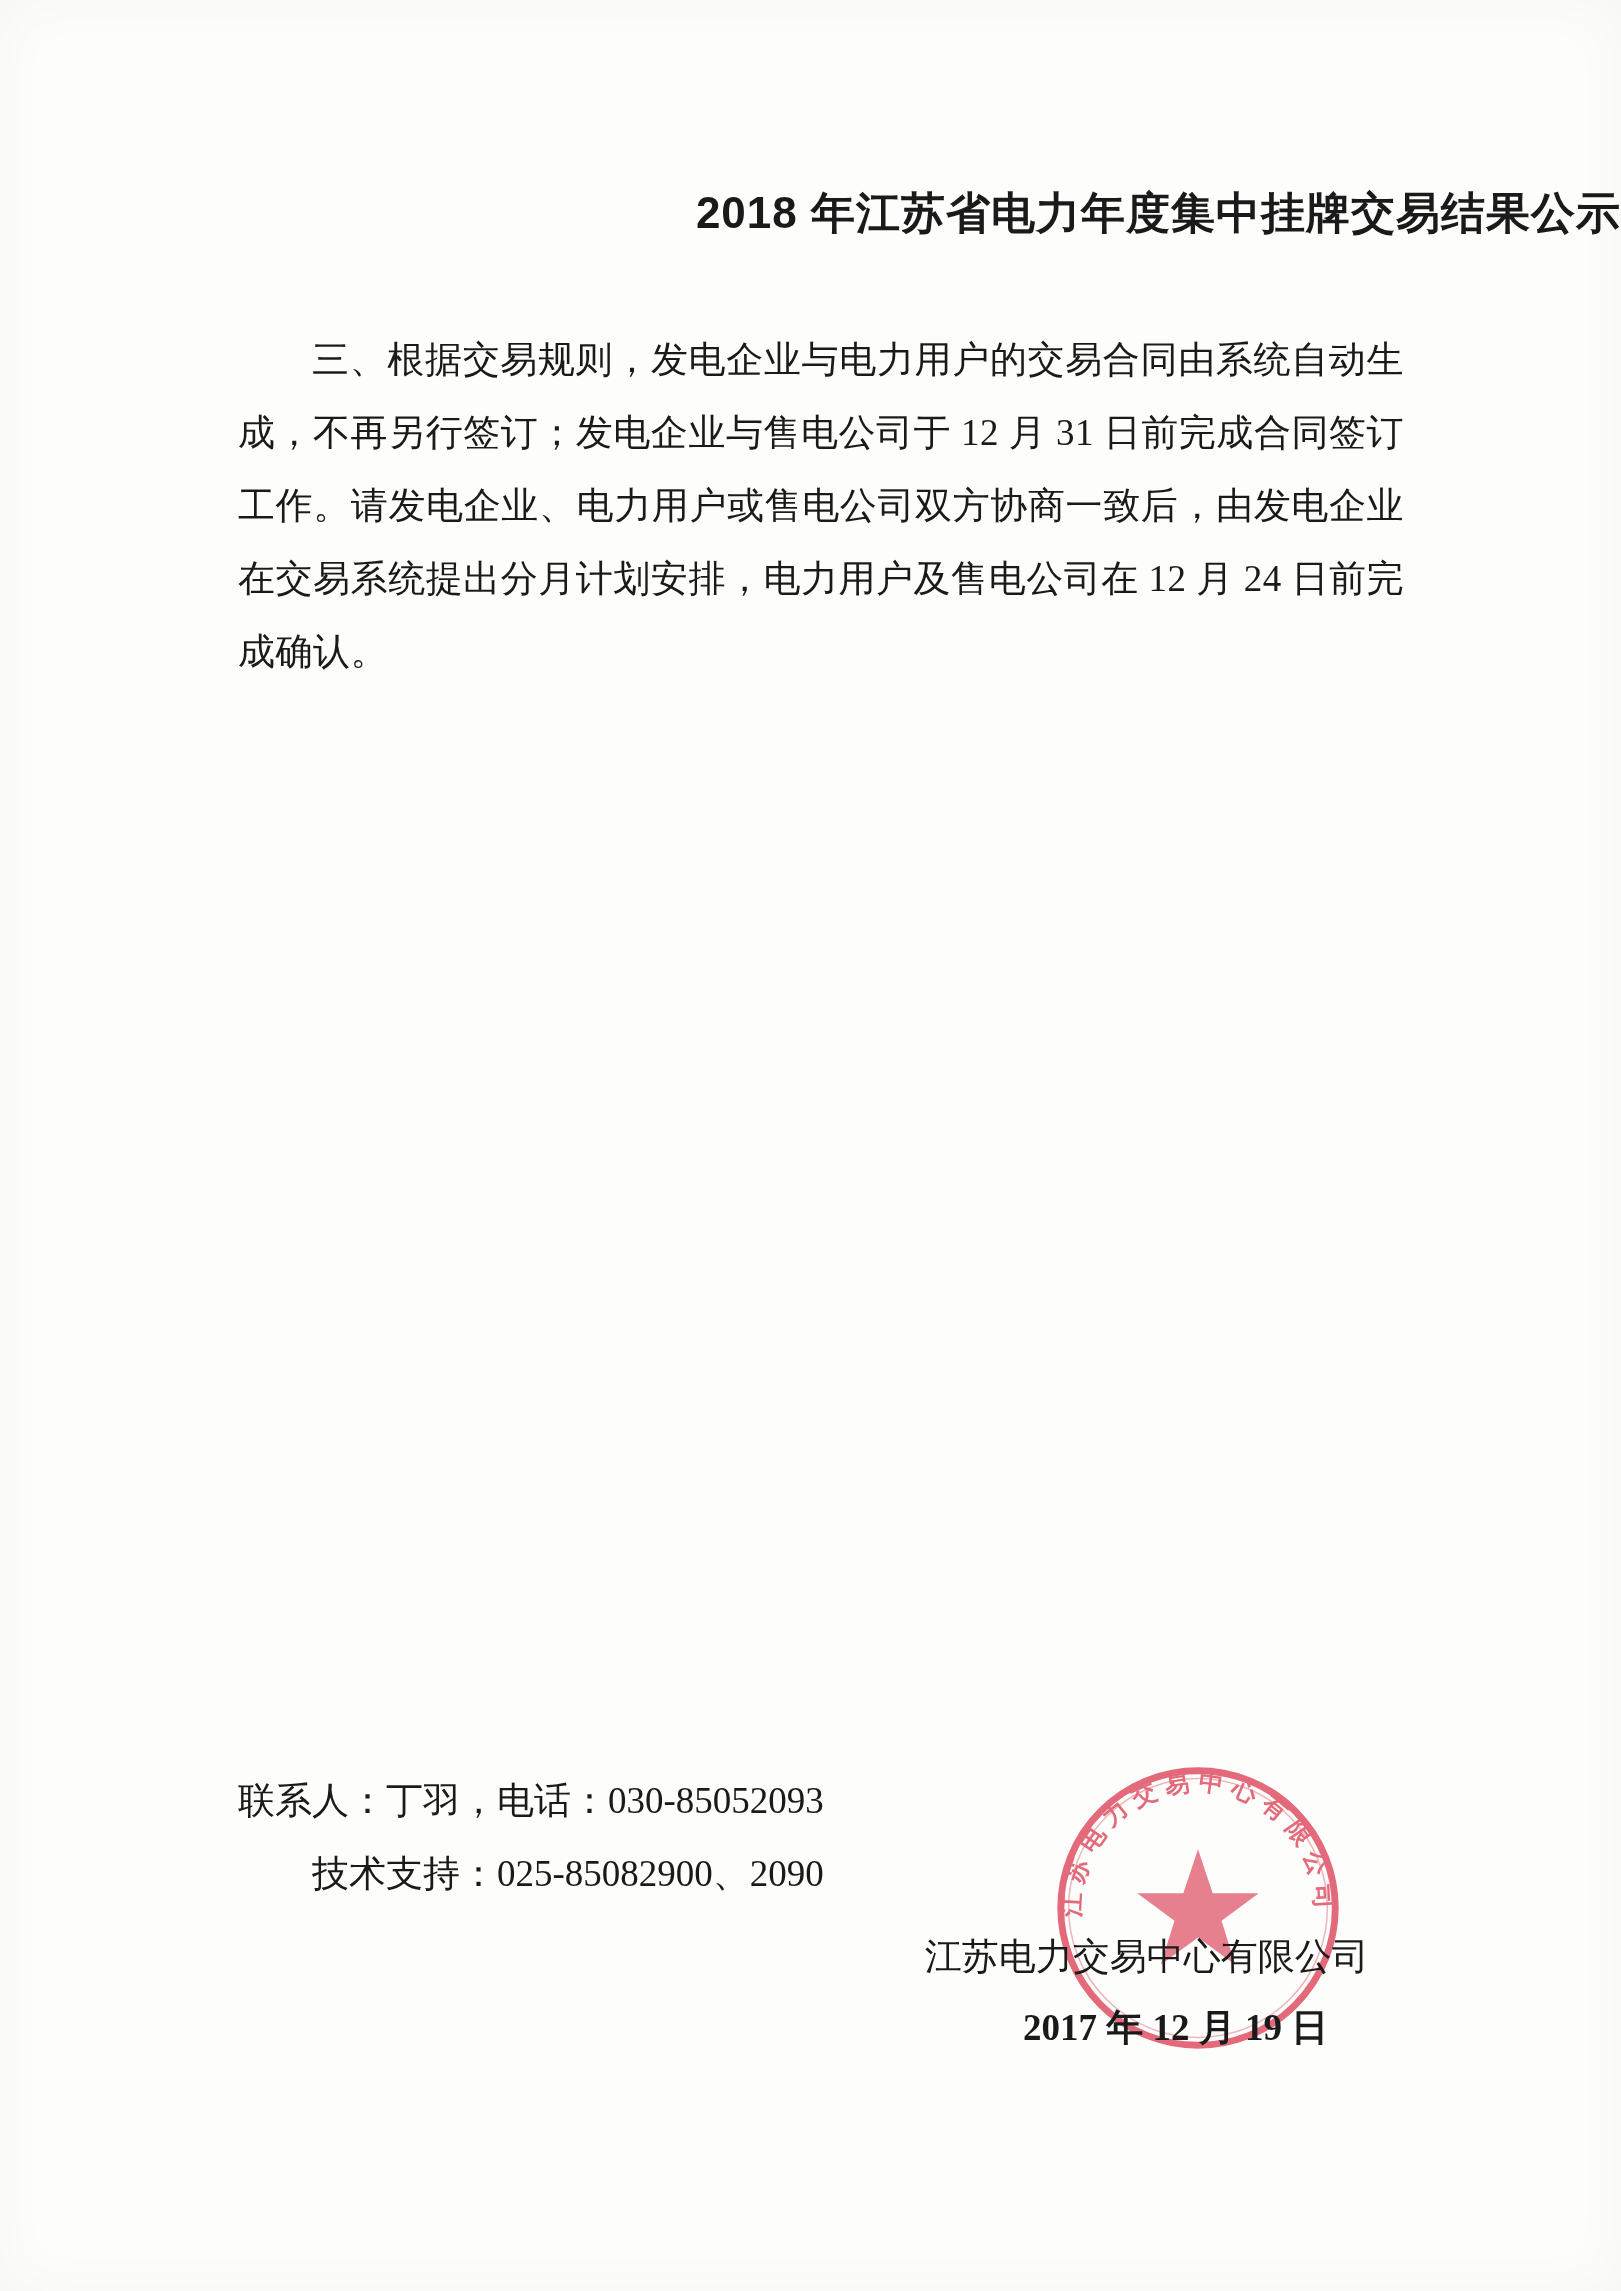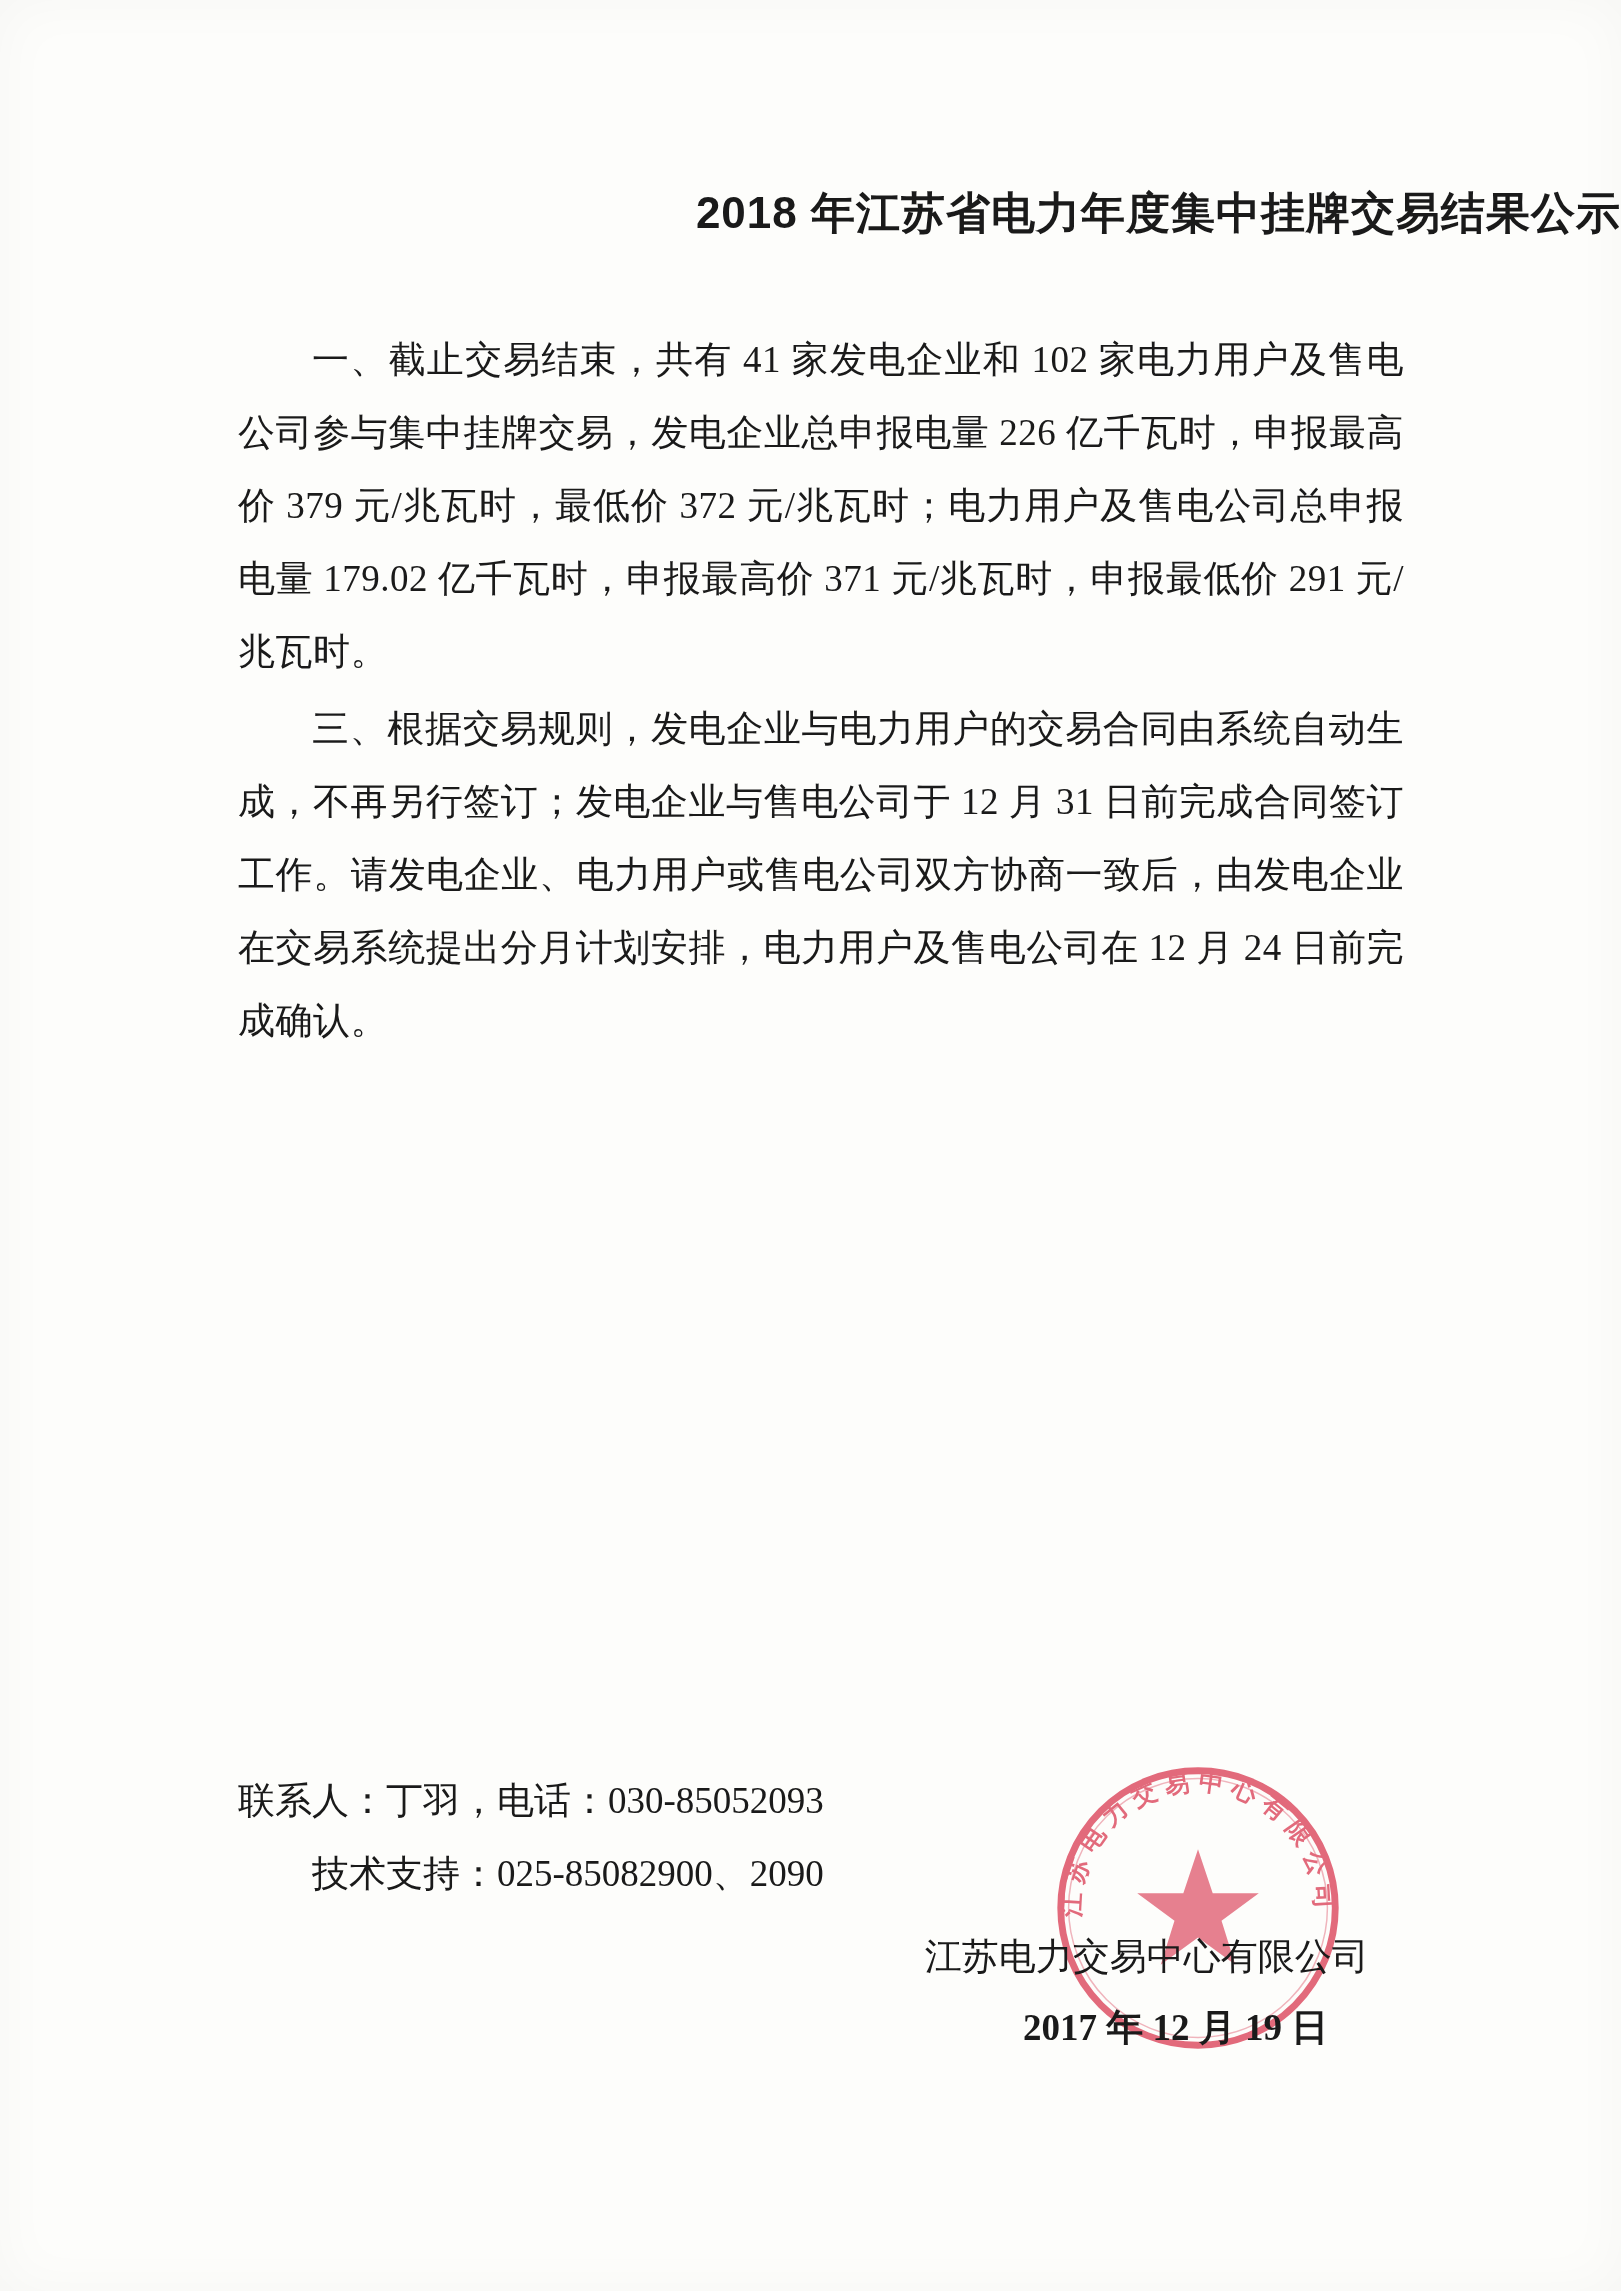--- a/index.html
+++ b/index.html
@@ -115,21 +115,20 @@
 </style>
 </head>
 <body>
 
 <div class="page">
   <div class="paper"></div>
 
   <div class="doc-title">2018 年江苏省电力年度集中挂牌交易结果公示</div>
 
   <div class="body-text">
-    <p class="para indent">一、截止交易结束，共有 41 家发电企业和 102 家电力用户及售电公司参与集中挂牌交易，发电企业总申报电量 226 亿千瓦时，申报最高价 379 元/兆瓦时，最低价 372 元/兆瓦时；电力用户及售电公司总申报电量 179.02 亿千瓦时，申报最高价 371 元/兆瓦时，申报最低价 291 元/兆瓦时。</p>
     <p class="para indent">三、根据交易规则，发电企业与电力用户的交易合同由系统自动生成，不再另行签订；发电企业与售电公司于 12 月 31 日前完成合同签订工作。请发电企业、电力用户或售电公司双方协商一致后，由发电企业在交易系统提出分月计划安排，电力用户及售电公司在 12 月 24 日前完成确认。</p>
   </div>
 
   <div class="contact-block">
     <div>联系人：丁羽，电话：030-85052093</div>
     <div class="contact-line2">技术支持：025-85082900、2090</div>
   </div>
 
   <div class="seal">
     <svg width="299" height="299" viewBox="0 0 305 305" xmlns="http://www.w3.org/2000/svg">

